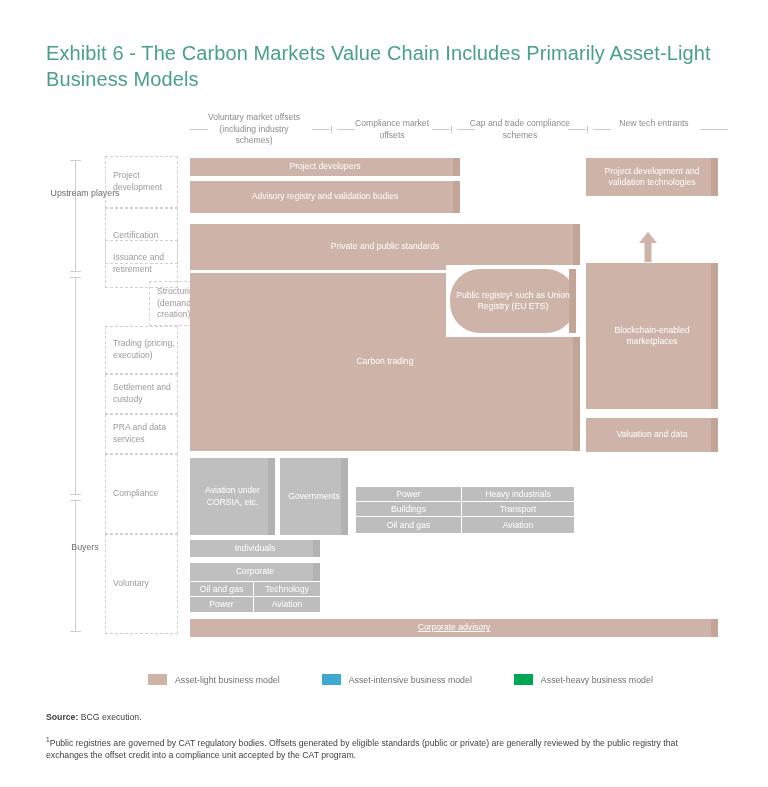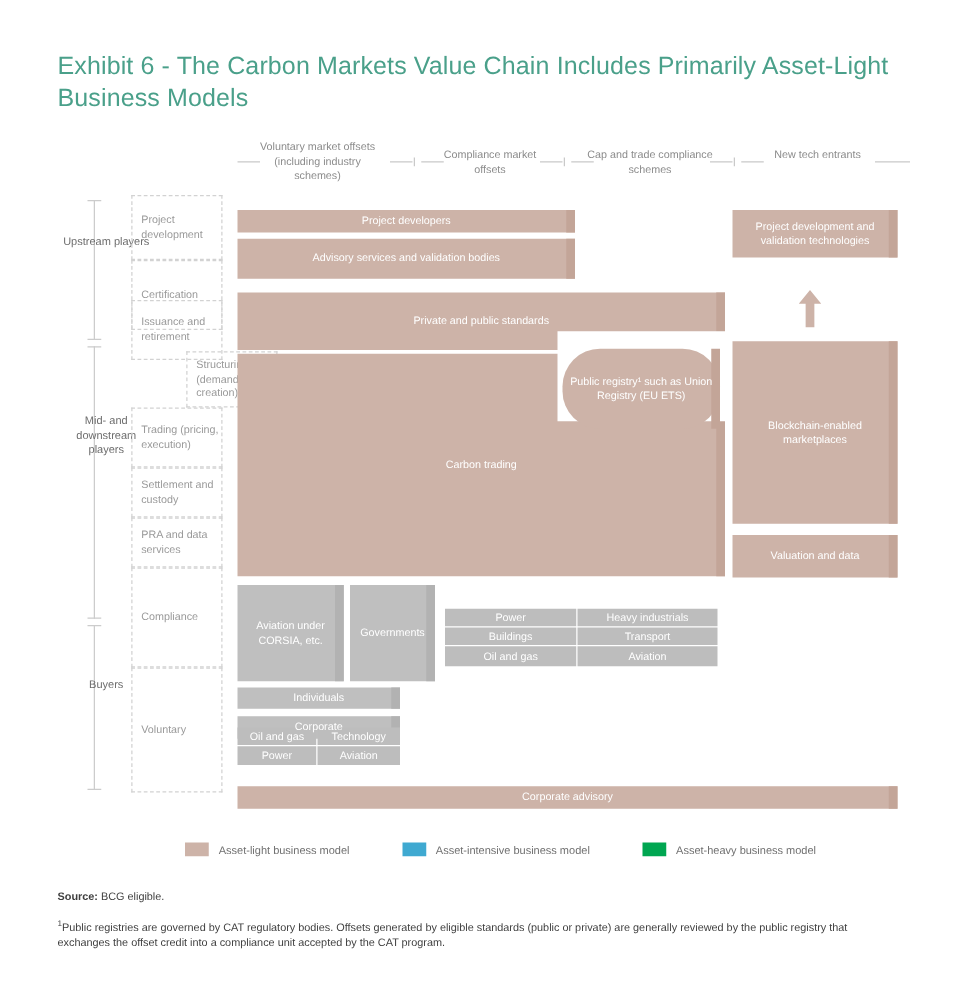--- a/index.html
+++ b/index.html
@@ -45,21 +45,20 @@
     padding-left:7px;
     font-size:8.6px;line-height:11.6px;color:#9a9a9a;
   }
 
   
   .box{
     position:absolute;box-sizing:border-box;
     display:flex;align-items:center;justify-content:center;text-align:center;
     color:#ffffff;font-size:8.6px;line-height:11.5px;
     padding:2px 4px;
-    margin-top:10px;
   }
   .light{background:#cdb3a8;}
   .light .edge{background:#c3a598;}
   .grey{background:#bfbfbf;}
   .grey .edge{background:#b2b2b2;}
   .edge{position:absolute;right:0;top:0;bottom:0;width:7px;}
   .box > span{position:relative;z-index:2;}
   .sub-cell{
     position:absolute;box-sizing:border-box;
     display:flex;align-items:center;justify-content:center;
@@ -114,21 +113,20 @@
   <div class="tick" style="left:700px;width:28px;"></div>
 
   <div class="brk-cap" style="top:160px;"></div>
   <div class="brk" style="top:160px;height:112px;"></div>
   <div class="brk-cap" style="top:271px;"></div>
   <div class="grp-label" style="top:188px;">Upstream players</div>
 
   <div class="brk-cap" style="top:277px;"></div>
   <div class="brk" style="top:277px;height:218px;"></div>
   <div class="brk-cap" style="top:494px;"></div>
-  <div class="grp-label" style="top:331px;">Mid- and downstream players</div>
 
   <div class="brk-cap" style="top:500px;"></div>
   <div class="brk" style="top:500px;height:132px;"></div>
   <div class="brk-cap" style="top:631px;"></div>
   <div class="grp-label" style="top:542px;">Buyers</div>
 
   <div class="rowcell" style="top:156px;height:52px;">Project development</div>
   <div class="rowcell" style="top:208px;height:56px;">Certification</div>
   <div class="rowcell" style="top:240px;height:48px;">Issuance and retirement</div>
   <div class="rowcell" style="top:281px;height:45px;margin-left:44px;">Structuring (demand creation)</div>
@@ -138,21 +136,21 @@
   <div class="rowcell" style="top:454px;height:80px;">Compliance</div>
   <div class="rowcell" style="top:534px;height:100px;">Voluntary</div>
 
   <div class="box light" style="left:190px;top:158px;width:270px;height:18px;">
     <div class="edge"></div>
     <span>Project developers</span>
   </div>
 
   <div class="box light" style="left:190px;top:181px;width:270px;height:32px;">
     <div class="edge"></div>
-    <span>Advisory services and validation bodies</span>
+    <span>Advisory registry and validation bodies</span>
   </div>
 
   <div class="box light" style="left:586px;top:158px;width:132px;height:38px;">
     <div class="edge"></div>
     <span>Project development and validation technologies</span>
   </div>
 
   <div class="box light" style="left:190px;top:224px;width:390px;height:46px;">
     <div class="edge"></div>
     <span>Private and public standards</span>
@@ -210,40 +208,40 @@
 
   <div class="box grey" style="left:190px;top:563px;width:130px;height:18px;">
     <div class="edge"></div>
     <span>Corporate</span>
   </div>
   <div class="sub-cell" style="left:190px;top:582px;width:63px;height:14px;">Oil and gas</div>
   <div class="sub-cell" style="left:254px;top:582px;width:66px;height:14px;">Technology</div>
   <div class="sub-cell" style="left:190px;top:597px;width:63px;height:15px;">Power</div>
   <div class="sub-cell" style="left:254px;top:597px;width:66px;height:15px;">Aviation</div>
 
-  <div class="box light" style="left:190px;top:619px;width:528px;height:18px;">
+  <div class="box light" style="left:190px;top:619px;width:528px;height:18px;text-decoration:underline;">
     <div class="edge"></div>
     <span>Corporate advisory</span>
   </div>
 
   <div class="legend">
     <div class="lg-item">
       <span class="lg-sw" style="background:#cdb3a8;"></span>
       <span class="lg-txt">Asset-light business model</span>
     </div>
     <div class="lg-item">
       <span class="lg-sw" style="background:#3fa9d1;"></span>
       <span class="lg-txt">Asset-intensive business model</span>
     </div>
     <div class="lg-item" style="margin-right:0;">
       <span class="lg-sw" style="background:#00a651;"></span>
       <span class="lg-txt">Asset-heavy business model</span>
     </div>
   </div>
 
   <div class="source">
-    <b>Source:</b><span> BCG eligible.</span>
+    <b>Source:</b><span> BCG execution.</span>
   </div>
   <div class="note">
     <sup>1</sup><span>Public registries are governed by CAT regulatory bodies. Offsets generated by eligible standards (public or private) are generally reviewed by the public registry that exchanges the offset credit into a compliance unit accepted by the CAT program.</span>
   </div>
 
 </div>
 
 </body></html>

